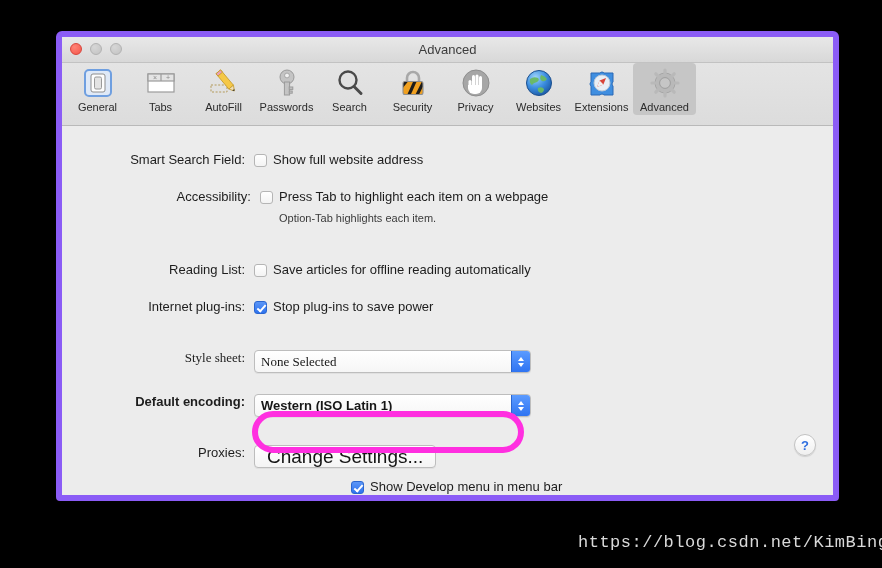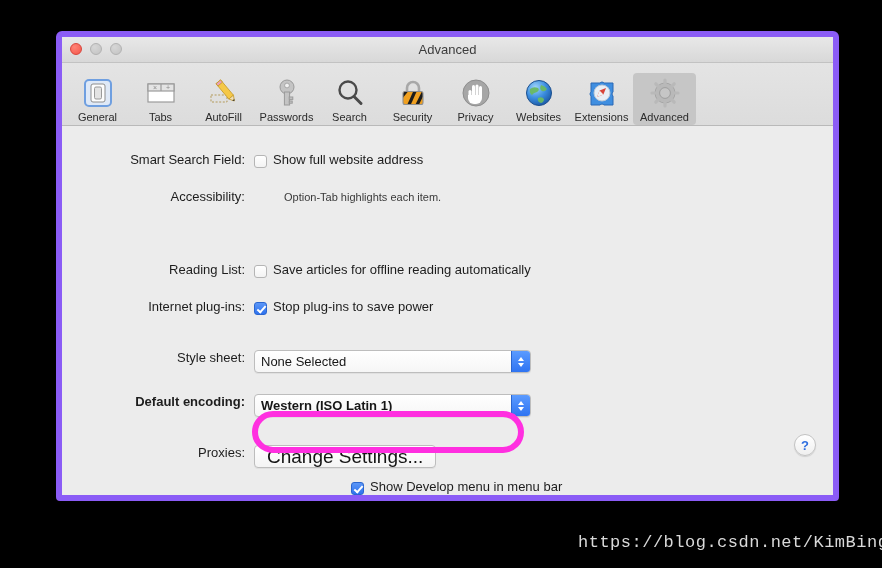--- a/index.html
+++ b/index.html
@@ -64,21 +64,21 @@
     color: #3c3c3c;
     font-weight: normal;
   }
 
   
   #toolbar {
     height: 63px;
     background: linear-gradient(#e4e4e4, #dcdcdc);
     border-bottom: 1px solid #b9b9b9;
     display: flex;
-    align-items: flex-end;
+    align-items: flex-start;
     padding-left: 4px;
     box-sizing: border-box;
   }
   .tb-item {
     width: 63px;
     padding-top: 3px;
     padding-bottom: 2px;
     display: flex;
     flex-direction: column;
     align-items: center;
@@ -129,21 +129,21 @@
   }
   .fields {
     display: flex;
     flex-direction: column;
     gap: 5px;
   }
 
   
   .cbline {
     display: flex;
-    align-items: flex-end;
+    align-items: center;
     gap: 6px;
     line-height: 16px;
   }
   .cbox {
     width: 13px;
     height: 13px;
     border-radius: 3px;
     box-sizing: border-box;
     flex: none;
     background: linear-gradient(#ffffff, #f3f3f3);
@@ -501,23 +501,27 @@
     <div class="row" style="left:0; top:26px;">
       <div class="rowlabel">Smart Search Field:</div>
       <div class="fields">
         <div class="cbline">
           <div class="cbox"></div>
           <span class="cblabel">Show full website address</span>
         </div>
       </div>
     </div>
 
-    <div class="row" style="left:0; top:63px;gap:11px;">
+    <div class="row" style="left:6px; top:63px;">
       <div class="rowlabel">Accessibility:</div>
       <div class="fields">
+        <div class="cbline">
+          <div class="cbox"></div>
+          <span class="cblabel">Press Tab to highlight each item on a webpage</span>
+        </div>
         <div class="hint">Option-Tab highlights each item.</div>
       </div>
     </div>
 
     <div class="row" style="left:0; top:136px;">
       <div class="rowlabel">Reading List:</div>
       <div class="fields">
         <div class="cbline">
           <div class="cbox"></div>
           <span class="cblabel">Save articles for offline reading automatically</span>
@@ -528,21 +532,21 @@
     <div class="row" style="left:0; top:173px;">
       <div class="rowlabel">Internet plug-ins:</div>
       <div class="fields">
         <div class="cbline">
           <div class="cbox checked"></div>
           <span class="cblabel">Stop plug-ins to save power</span>
         </div>
       </div>
     </div>
 
-    <div class="row" style="left:0; top:224px;">
+    <div class="row" style="left:0; top:224px;font-family:Liberation Serif, serif;">
       <div class="rowlabel">Style sheet:</div>
       <div class="popup" style="width:275px;">
         <span class="ptext">None Selected</span>
         <span class="pbtn">
             <span class="up"></span>
             <span class="dn"></span>
           </span>
       </div>
     </div>
 

